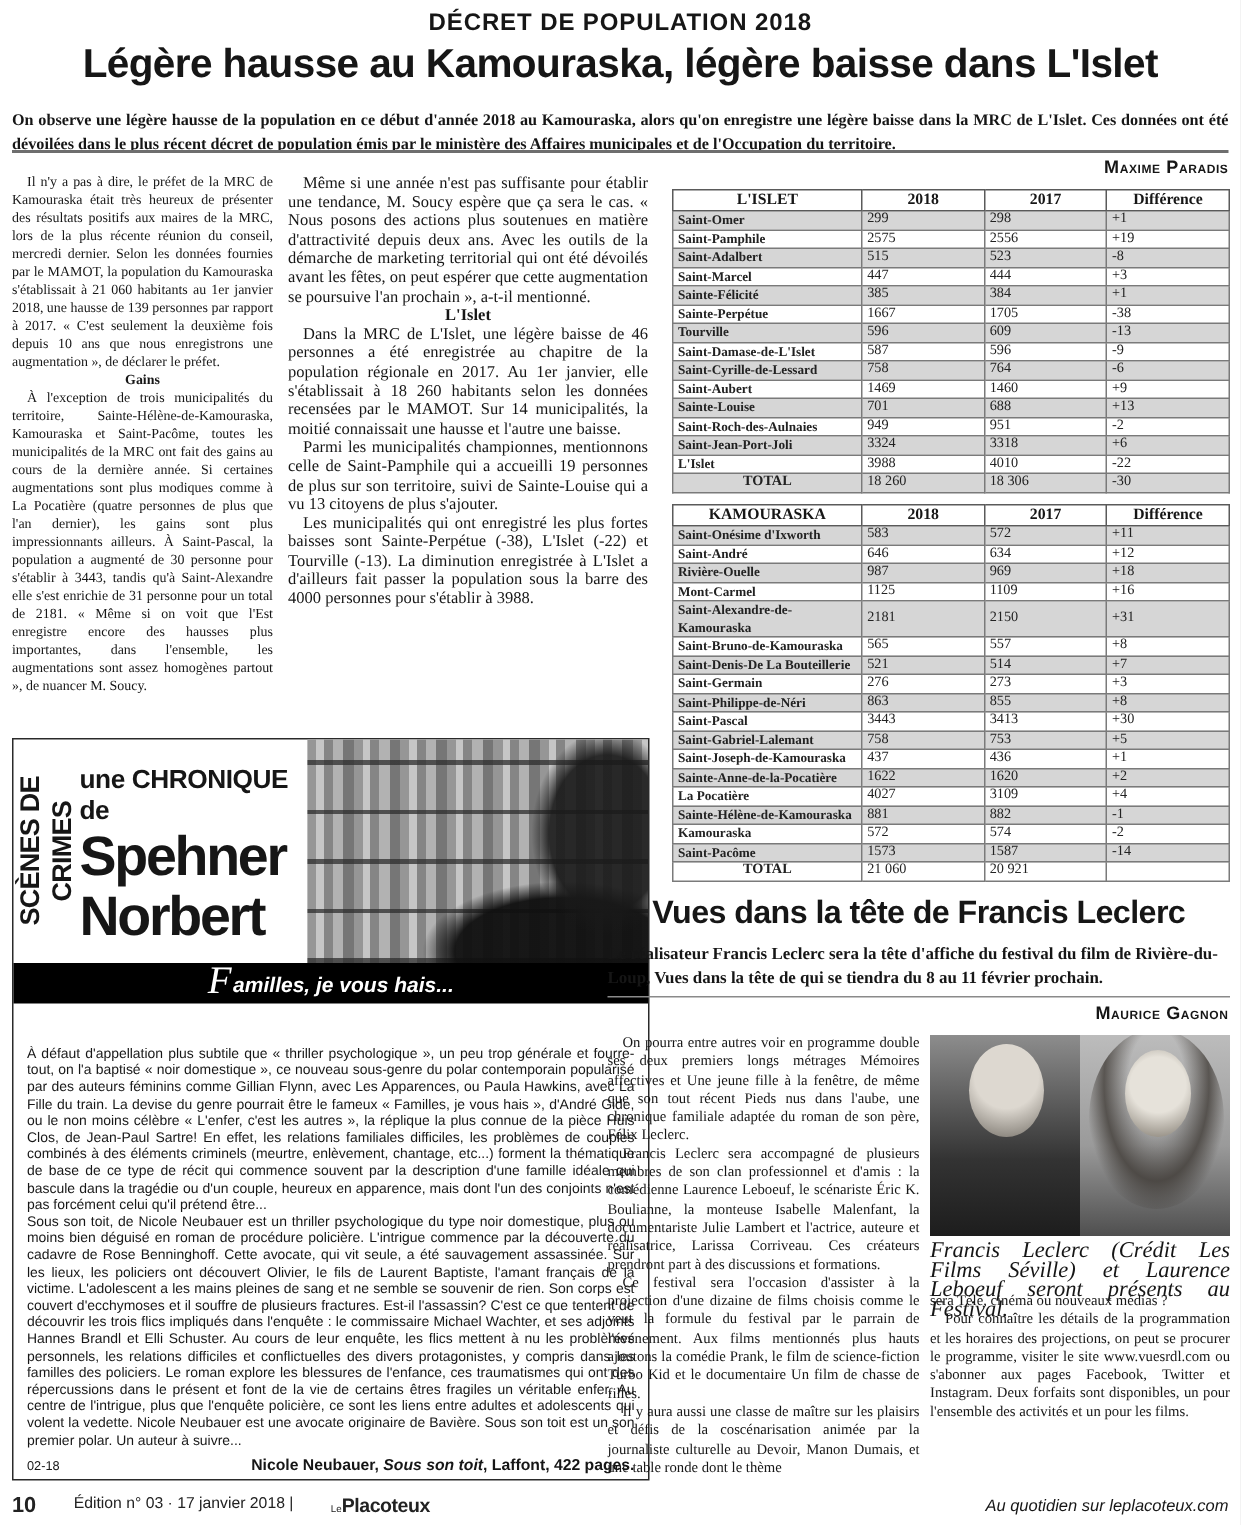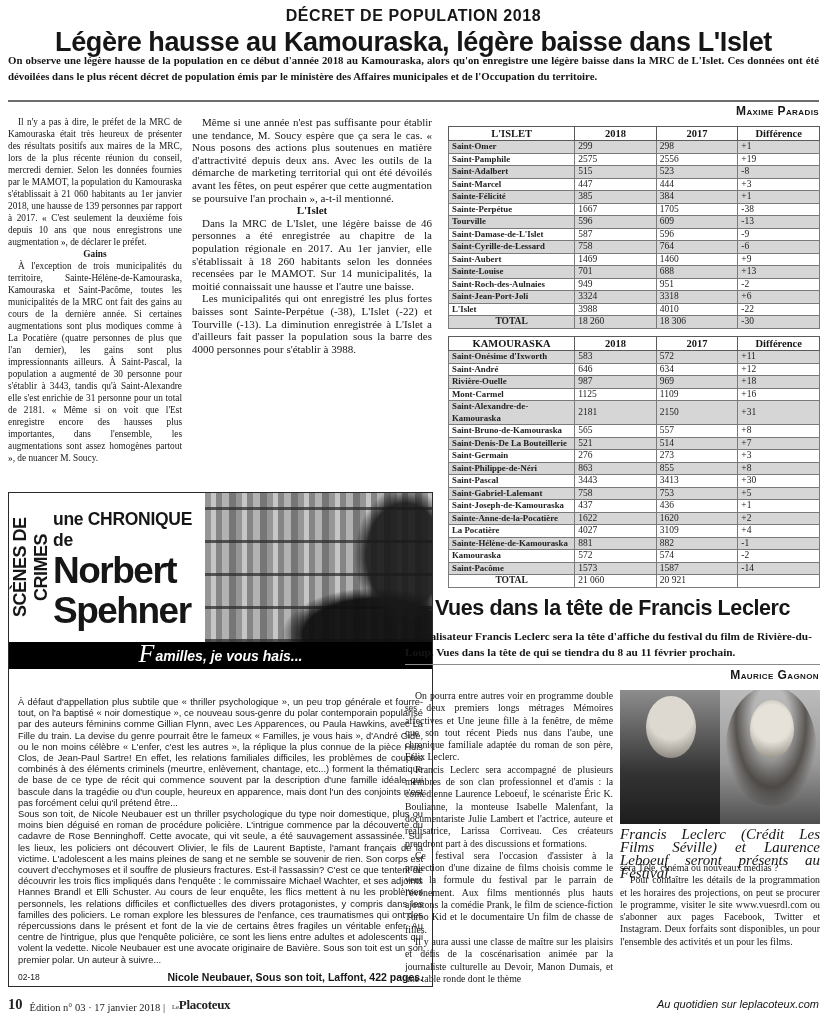--- a/index.html
+++ b/index.html
@@ -4,21 +4,21 @@
 <style>
   html,body{margin:0;padding:0;background:#e9e9e9;}
   #page{position:relative;width:827px;height:1024px;background:#fff;color:#161616;
         font-family:"Liberation Serif",serif;overflow:hidden;margin:0 auto;}
 
   
   .kicker{position:absolute;top:7px;left:0;right:0;text-align:center;
           font-family:"Liberation Sans",sans-serif;font-size:16px;font-weight:600;letter-spacing:.6px;}
   .headline{position:absolute;top:27px;left:0;right:0;text-align:center;
             font-family:"Liberation Sans",sans-serif;font-size:27px;font-weight:800;letter-spacing:-.4px;}
-  .lead{position:absolute;top:52px;left:8px;width:811px;font-weight:700;font-size:10.8px;
+  .lead{position:absolute;top:72px;left:8px;width:811px;font-weight:700;font-size:10.8px;
         line-height:16px;text-align:justify;max-height:34px;overflow:hidden;}
   .rule-main{position:absolute;top:100px;left:8px;width:811px;height:2px;background:#6e6e6e;}
   .byline{font-family:"Liberation Sans",sans-serif;font-weight:800;font-size:12px;
           font-variant:small-caps;letter-spacing:.4px;padding-left:12px;}
   .byline1{position:absolute;top:104px;right:8px;text-align:right;}
 
   
   .a1col1{position:absolute;left:8px;top:116px;width:174px;height:372px;overflow:hidden;
           font-size:9.3px;line-height:12px;text-align:justify;}
   .a1col2{position:absolute;left:192px;top:116px;width:240px;height:372px;overflow:hidden;
@@ -61,21 +61,21 @@
             font-weight:400;margin-right:1px;line-height:10px;position:relative;top:-2px;}
   .chron-body{position:relative;flex:1;padding:5px 9px 20px 9px;
               font-family:"Liberation Sans",sans-serif;font-size:9.3px;line-height:11.2px;
               text-align:justify;overflow:hidden;}
   .chron-body p{margin:0;}
   .chron-text{max-height:268px;overflow:hidden;margin-top:23px;}
   .chron-foot{position:absolute;left:9px;right:9px;bottom:3px;display:flex;
               justify-content:space-between;align-items:flex-end;}
   .chron-code{font-size:8.5px;}
   .bookref{font-weight:700;font-size:10.5px;}
-  .bookref .it{}
+  .bookref .it{font-style:italic;}
 
   
   .a2-headline{position:absolute;left:405px;top:596px;width:415px;text-align:center;
                font-family:"Liberation Sans",sans-serif;font-size:21.5px;font-weight:800;letter-spacing:-.4px;}
   .a2-lead{position:absolute;left:405px;top:628px;width:415px;font-weight:700;font-size:11.3px;
            line-height:16px;text-align:left;max-height:34px;overflow:hidden;}
   .a2-rule{position:absolute;left:405px;top:664px;width:415px;height:1px;background:#8a8a8a;}
   .byline2{position:absolute;top:668px;right:8px;text-align:right;}
   .a2col1{position:absolute;left:405px;top:690px;width:208px;height:295px;overflow:hidden;
           font-size:9.8px;line-height:12.3px;text-align:justify;}
@@ -91,22 +91,22 @@
   .face-m{width:50px;height:62px;left:26px;top:6px;
           background:radial-gradient(circle at 50% 35%,#ddd8d0 0 45%,#8f8a82 85%);}
   .face-f{width:44px;height:58px;left:30px;top:10px;
           background:radial-gradient(circle at 50% 40%,#e6e2da 0 45%,#9a948a 85%);}
   .hair-f{position:absolute;width:90px;height:120px;left:6px;top:-4px;border-radius:50%;
           background:radial-gradient(ellipse at 50% 30%, rgba(0,0,0,0) 0 30%, rgba(60,55,50,.75) 55%, rgba(0,0,0,0) 75%);}
   .a2-caption{position:absolute;left:620px;top:828px;width:200px;font-style:italic;font-weight:400;
               font-size:15px;line-height:13px;text-align:justify;}
 
   
-  .footer-left{position:absolute;left:8px;top:996px;display:flex;align-items:flex-end;gap:7px;
-               font-family:Liberation Serif, serif;font-size:10.5px;color:#222;}
+  .footer-left{position:absolute;left:8px;top:996px;display:flex;align-items:flex-start;gap:25px;
+               font-family:Liberation Sans, sans-serif;font-size:10.5px;color:#222;}
   .pagenum{font-size:14.5px;font-weight:800;}
   .brandwrap{display:flex;align-items:baseline;}
   .brand-prefix{font-size:6.5px;}
   .brand{font-weight:800;font-size:13px;letter-spacing:-.3px;}
   .tagline{position:absolute;right:8px;top:998px;font-family:"Liberation Sans",sans-serif;
            font-style:italic;font-size:11px;}
 </style>
 </head>
 <body>
 
@@ -120,20 +120,21 @@
 
   <div class="a1col1">
     <p>Il n'y a pas à dire, le préfet de la MRC de Kamouraska était très heureux de présenter des résultats positifs aux maires de la MRC, lors de la plus récente réunion du conseil, mercredi dernier. Selon les données fournies par le MAMOT, la population du Kamouraska s'établissait à 21 060 habitants au 1er janvier 2018, une hausse de 139 personnes par rapport à 2017. « C'est seulement la deuxième fois depuis 10 ans que nous enregistrons une augmentation », de déclarer le préfet.</p>
     <p class="subhead">Gains</p>
     <p>À l'exception de trois municipalités du territoire, Sainte-Hélène-de-Kamouraska, Kamouraska et Saint-Pacôme, toutes les municipalités de la MRC ont fait des gains au cours de la dernière année. Si certaines augmentations sont plus modiques comme à La Pocatière (quatre personnes de plus que l'an dernier), les gains sont plus impressionnants ailleurs. À Saint-Pascal, la population a augmenté de 30 personne pour s'établir à 3443, tandis qu'à Saint-Alexandre elle s'est enrichie de 31 personne pour un total de 2181. « Même si on voit que l'Est enregistre encore des hausses plus importantes, dans l'ensemble, les augmentations sont assez homogènes partout », de nuancer M. Soucy.</p>
   </div>
   <div class="a1col2">
     <p>Même si une année n'est pas suffisante pour établir une tendance, M. Soucy espère que ça sera le cas. « Nous posons des actions plus soutenues en matière d'attractivité depuis deux ans. Avec les outils de la démarche de marketing territorial qui ont été dévoilés avant les fêtes, on peut espérer que cette augmentation se poursuive l'an prochain », a-t-il mentionné.</p>
     <p class="subhead">L'Islet</p>
     <p>Dans la MRC de L'Islet, une légère baisse de 46 personnes a été enregistrée au chapitre de la population régionale en 2017. Au 1er janvier, elle s'établissait à 18 260 habitants selon les données recensées par le MAMOT. Sur 14 municipalités, la moitié connaissait une hausse et l'autre une baisse.</p>
+    <p>Parmi les municipalités championnes, mentionnons celle de Saint-Pamphile qui a accueilli 19 personnes de plus sur son territoire, suivi de Sainte-Louise qui a vu 13 citoyens de plus s'ajouter.</p>
     <p>Les municipalités qui ont enregistré les plus fortes baisses sont Sainte-Perpétue (-38), L'Islet (-22) et Tourville (-13). La diminution enregistrée à L'Islet a d'ailleurs fait passer la population sous la barre des 4000 personnes pour s'établir à 3988.</p>
   </div>
 
   <table class="poptbl" id="islet-table">
     <colgroup>
         <col style="width:34%">
         <col style="width:22%">
         <col style="width:22%">
         <col style="width:22%">
       </colgroup>
@@ -364,22 +365,22 @@
           <td></td>
         </tr>
       </tbody>
   </table>
 
   <div class="chronicle">
     <div class="chron-header">
       <div class="vert-label">SCÈNES DE CRIMES</div>
       <div class="chron-title">
         <div class="t1">une CHRONIQUE de</div>
+        <div class="t2">Spehner</div>
         <div class="t2">Norbert</div>
-        <div class="t2">Spehner</div>
       </div>
       <div class="chron-photo"></div>
     </div>
     <div class="chron-banner">
       <span class="banner-f">F</span>
       <span>amilles, je vous hais...</span>
     </div>
     <div class="chron-body">
       <div class="chron-text">
         <p>À défaut d'appellation plus subtile que « thriller psychologique », un peu trop générale et fourre-tout, on l'a baptisé « noir domestique », ce nouveau sous-genre du polar contemporain popularisé par des auteurs féminins comme Gillian Flynn, avec Les Apparences, ou Paula Hawkins, avec La Fille du train. La devise du genre pourrait être le fameux « Familles, je vous hais », d'André Gide, ou le non moins célèbre « L'enfer, c'est les autres », la réplique la plus connue de la pièce Huis Clos, de Jean-Paul Sartre! En effet, les relations familiales difficiles, les problèmes de couples combinés à des éléments criminels (meurtre, enlèvement, chantage, etc...) forment la thématique de base de ce type de récit qui commence souvent par la description d'une famille idéale qui bascule dans la tragédie ou d'un couple, heureux en apparence, mais dont l'un des conjoints n'est pas forcément celui qu'il prétend être...</p>

